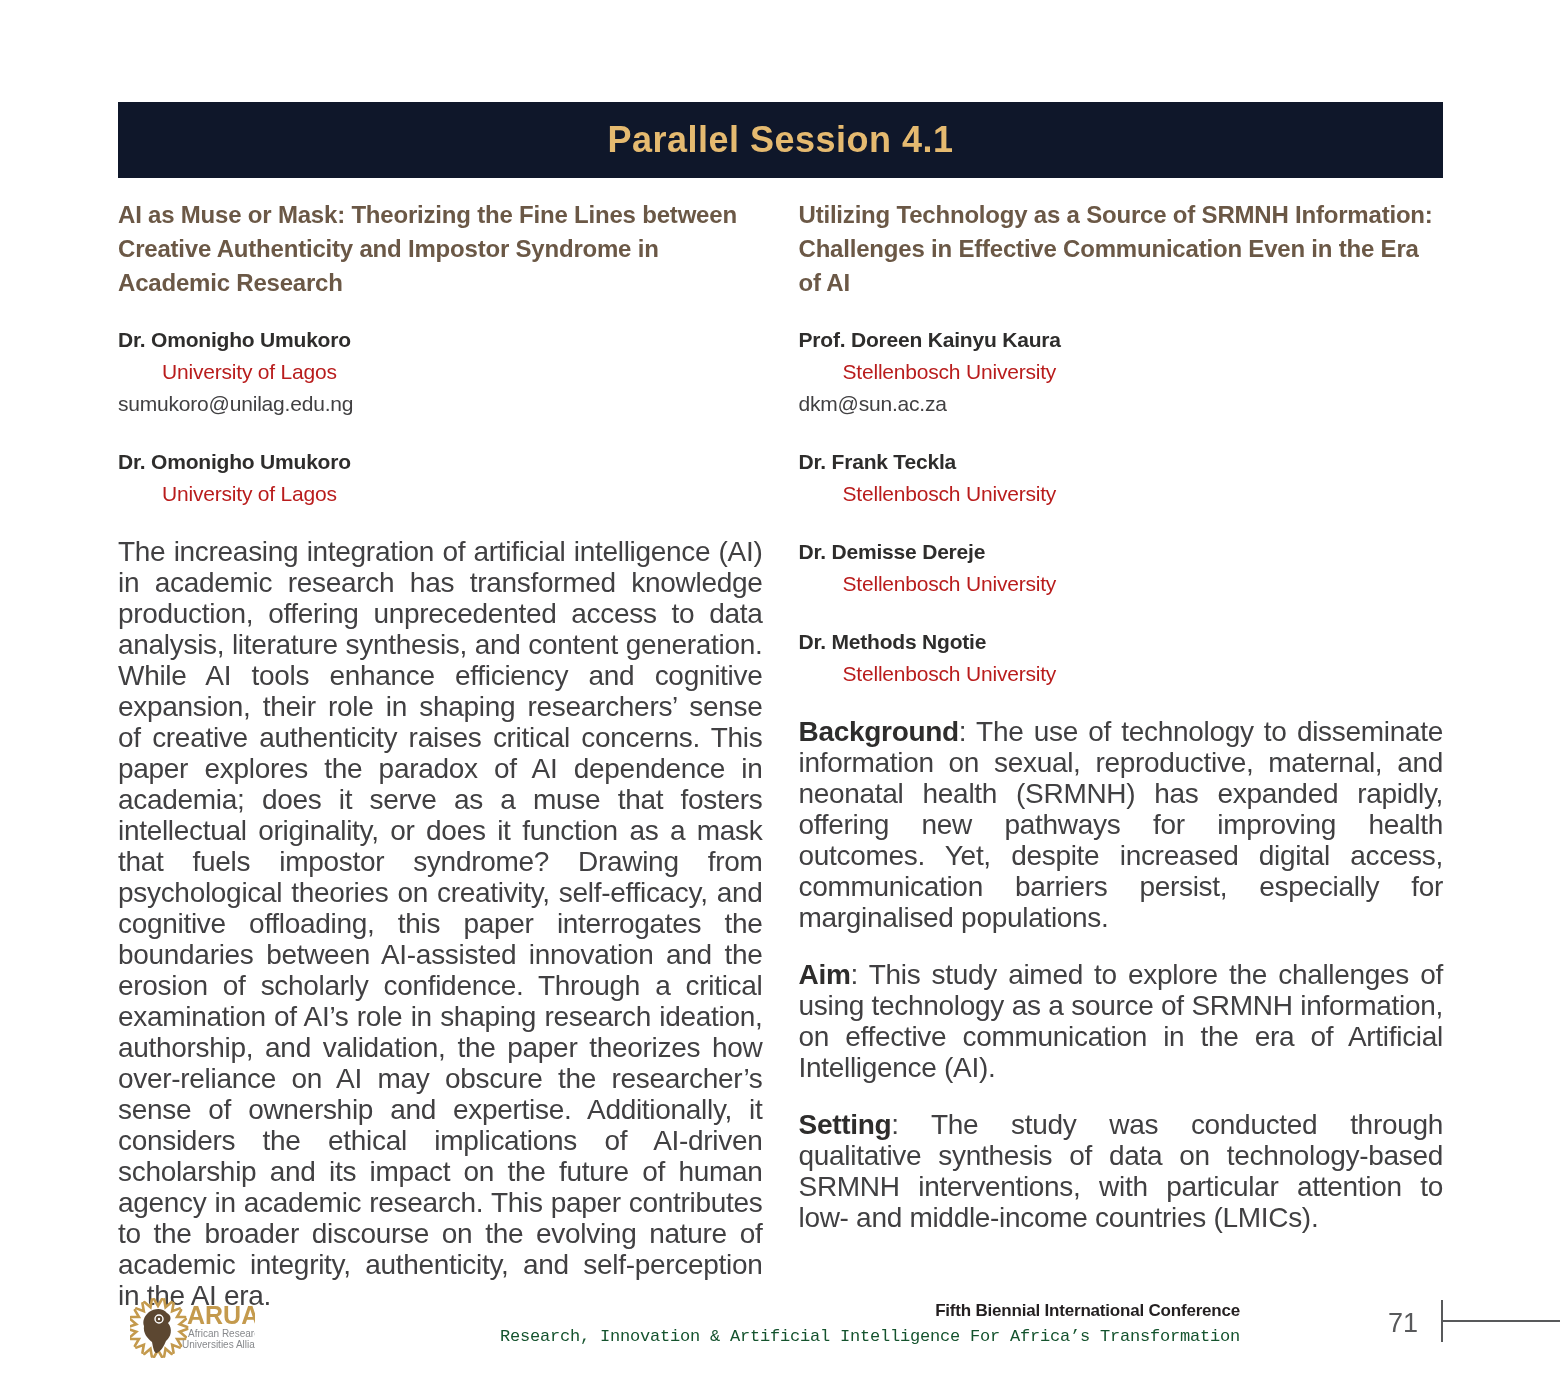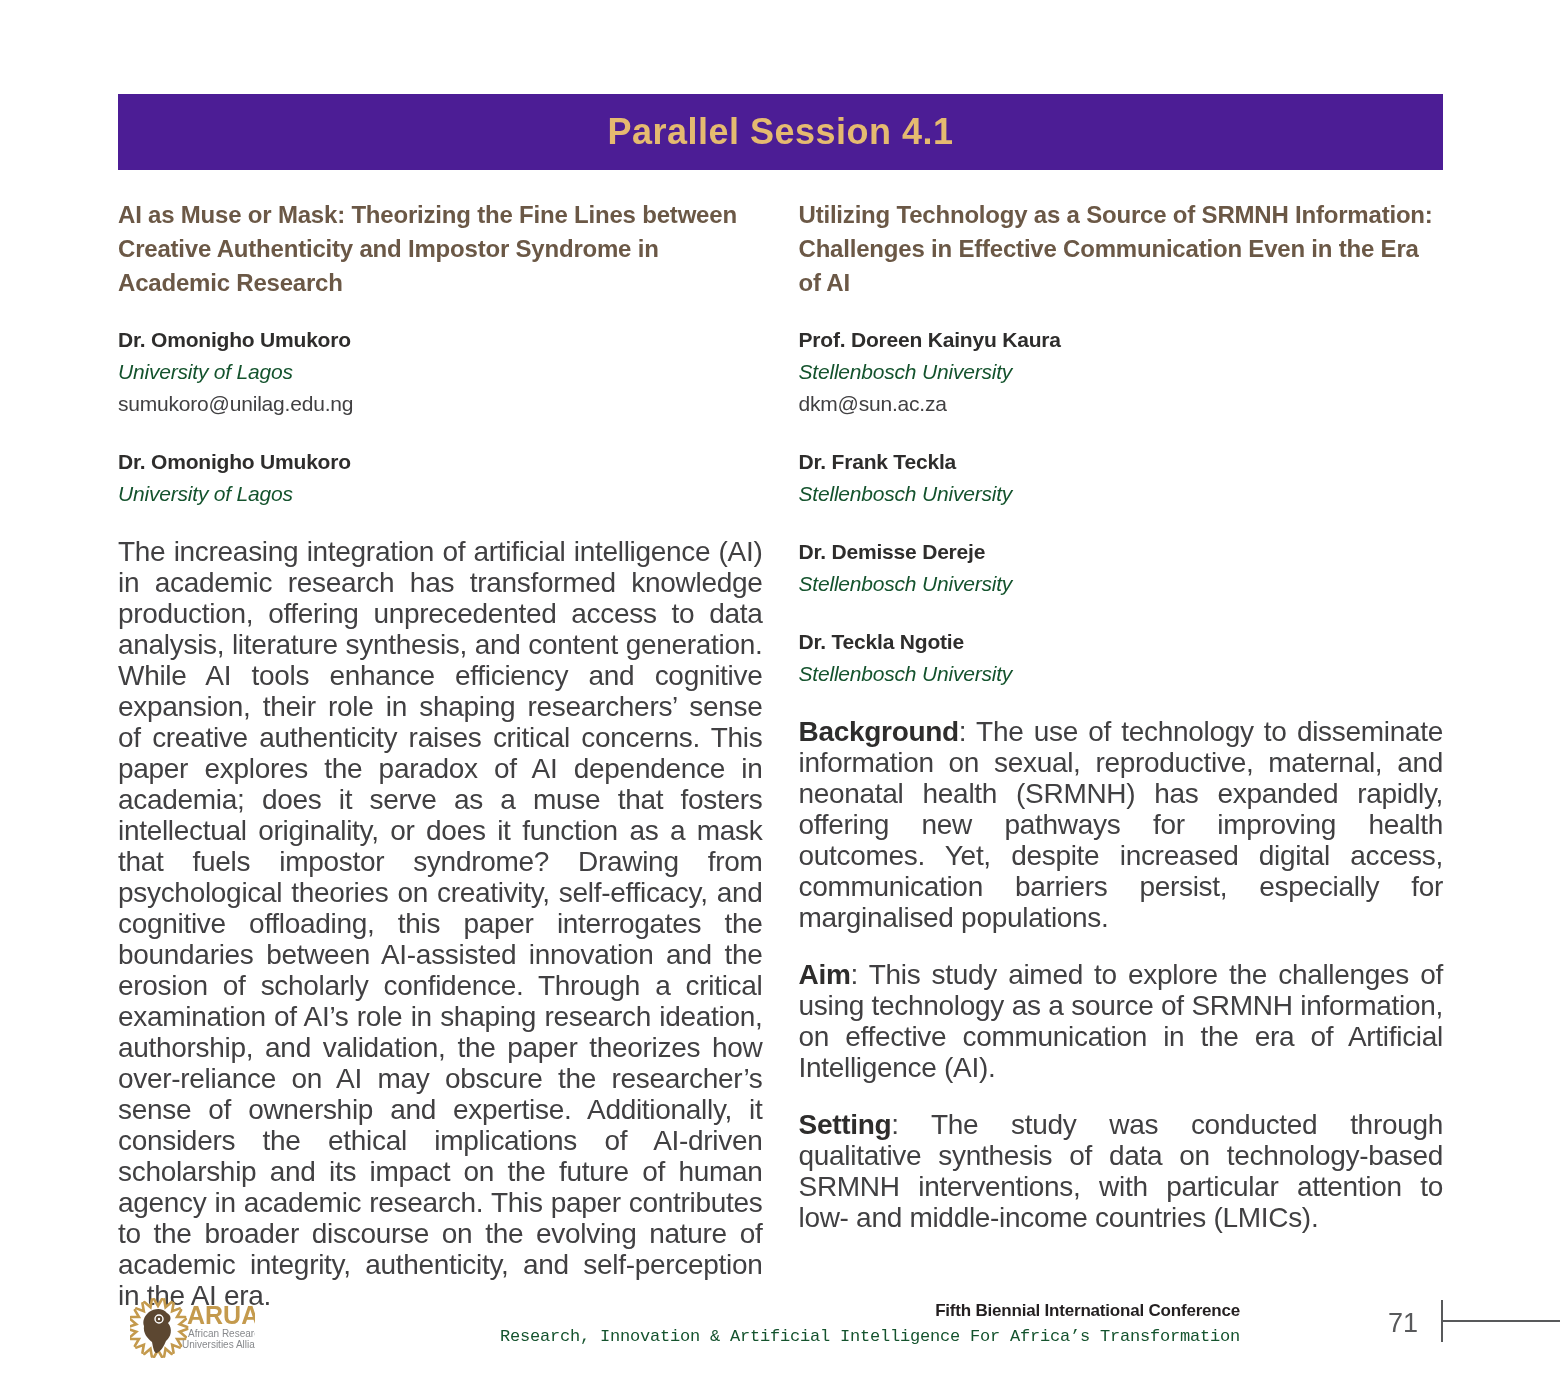--- a/index.html
+++ b/index.html
@@ -8,23 +8,23 @@
     position: relative;
     width: 1560px;
     height: 1400px;
     background: #ffffff;
     font-family: "Liberation Sans", sans-serif;
     color: #414042;
     overflow: hidden;
   }
   .banner {
     position: absolute;
-    left: 118px; top: 94px;
+    left: 118px; top: 102px;
     width: 1325px; height: 76px;
-    background: #4c1d95;
+    background: #0f172a;
     display: flex; align-items: center; justify-content: center;
   }
   .banner h1 {
     font-size: 36px;
     font-weight: bold;
     color: #e5ba70;
     letter-spacing: 0.5px;
   }
   .columns {
     position: absolute;
@@ -47,23 +47,23 @@
     font-size: 21px;
     line-height: 32px;
     font-weight: bold;
     color: #2e2d2c;
     letter-spacing: -0.2px;
     margin-top: 24px;
   }
   .author-affil {
     font-size: 21px;
     line-height: 32px;
-    font-style: italic;
-    color: #14532d;
-    letter-spacing: -0.2px;
+    color: #b91c1c;
+    letter-spacing: -0.2px;
+    margin-left: 44px;
   }
   .author-email {
     font-size: 21px;
     line-height: 32px;
     color: #414042;
     letter-spacing: -0.2px;
   }
   .body-text, .sec {
     font-size: 28px;
     line-height: 31px;
@@ -164,21 +164,21 @@
         <div class="author-name">Dr. Frank Teckla</div>
         <div class="author-affil">Stellenbosch University</div>
       </div>
 
       <div class="author-block">
         <div class="author-name">Dr. Demisse Dereje</div>
         <div class="author-affil">Stellenbosch University</div>
       </div>
 
       <div class="author-block">
-        <div class="author-name">Dr. Teckla Ngotie</div>
+        <div class="author-name">Dr. Methods Ngotie</div>
         <div class="author-affil">Stellenbosch University</div>
       </div>
 
       <p class="sec"><b>Background</b><span>: The use of technology to disseminate information on sexual, reproductive, maternal, and neonatal health (SRMNH) has expanded rapidly, offering new pathways for improving health outcomes. Yet, despite increased digital access, communication barriers persist, especially for marginalised populations.</span></p>
       <p class="sec"><b>Aim</b><span>: This study aimed to explore the challenges of using technology as a source of SRMNH information, on effective communication in the era of Artificial Intelligence (AI).</span></p>
       <p class="sec"><b>Setting</b><span>: The study was conducted through qualitative synthesis of data on technology-based SRMNH interventions, with particular attention to low- and middle-income countries (LMICs).</span></p>
     </section>
   </div>
 
   <div class="footer">

